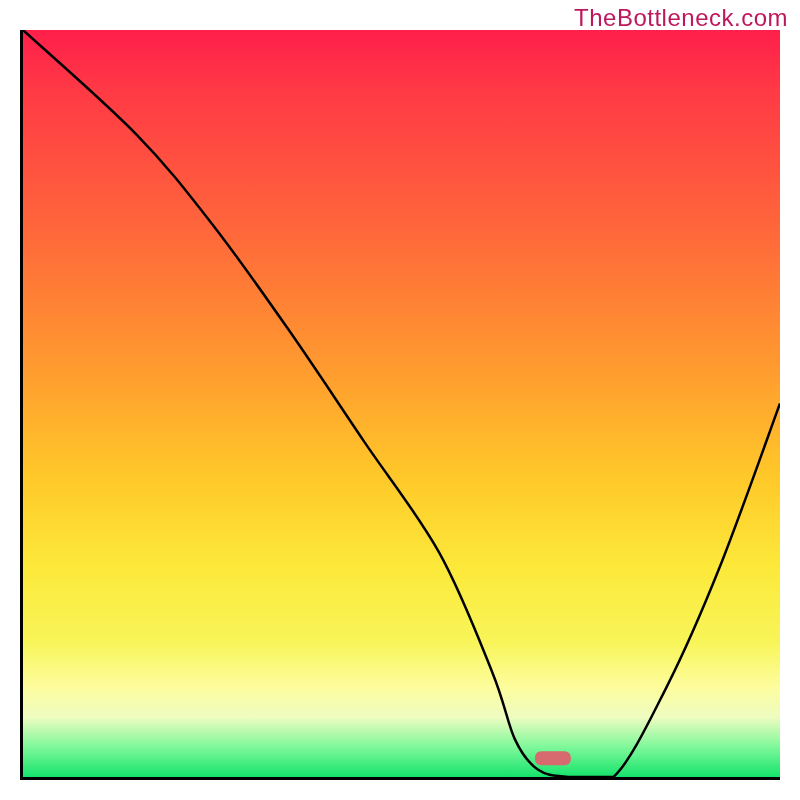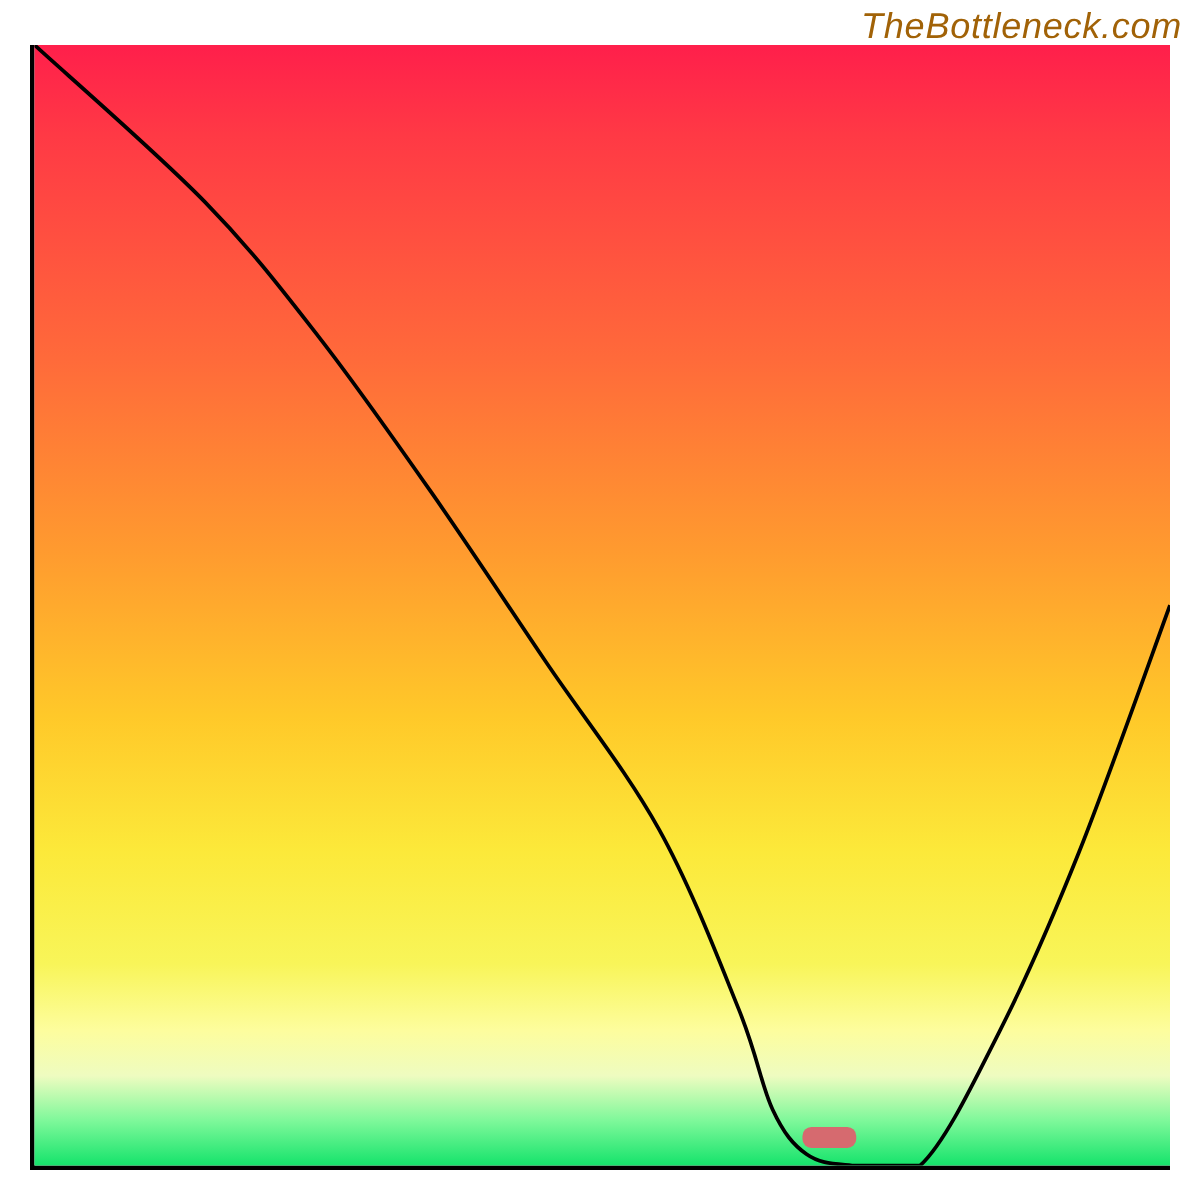--- a/index.html
+++ b/index.html
@@ -14,24 +14,23 @@
     position: relative;
     width: 800px;
     height: 800px;
   }
   .watermark {
     position: absolute;
     top: 4px;
     right: 12px;
     font-family: Arial, Helvetica, sans-serif;
     font-size: 24px;
-    color: #a16207;
+    color: #be185d;
     letter-spacing: 0.5px;
     user-select: none;
-    font-style: italic;
   }
   .plot-area {
     position: absolute;
     left: 20px;
     top: 30px;
     width: 760px;
     height: 750px;
     border-left: 3px solid #000;
     border-bottom: 3px solid #000;
     box-sizing: border-box;

